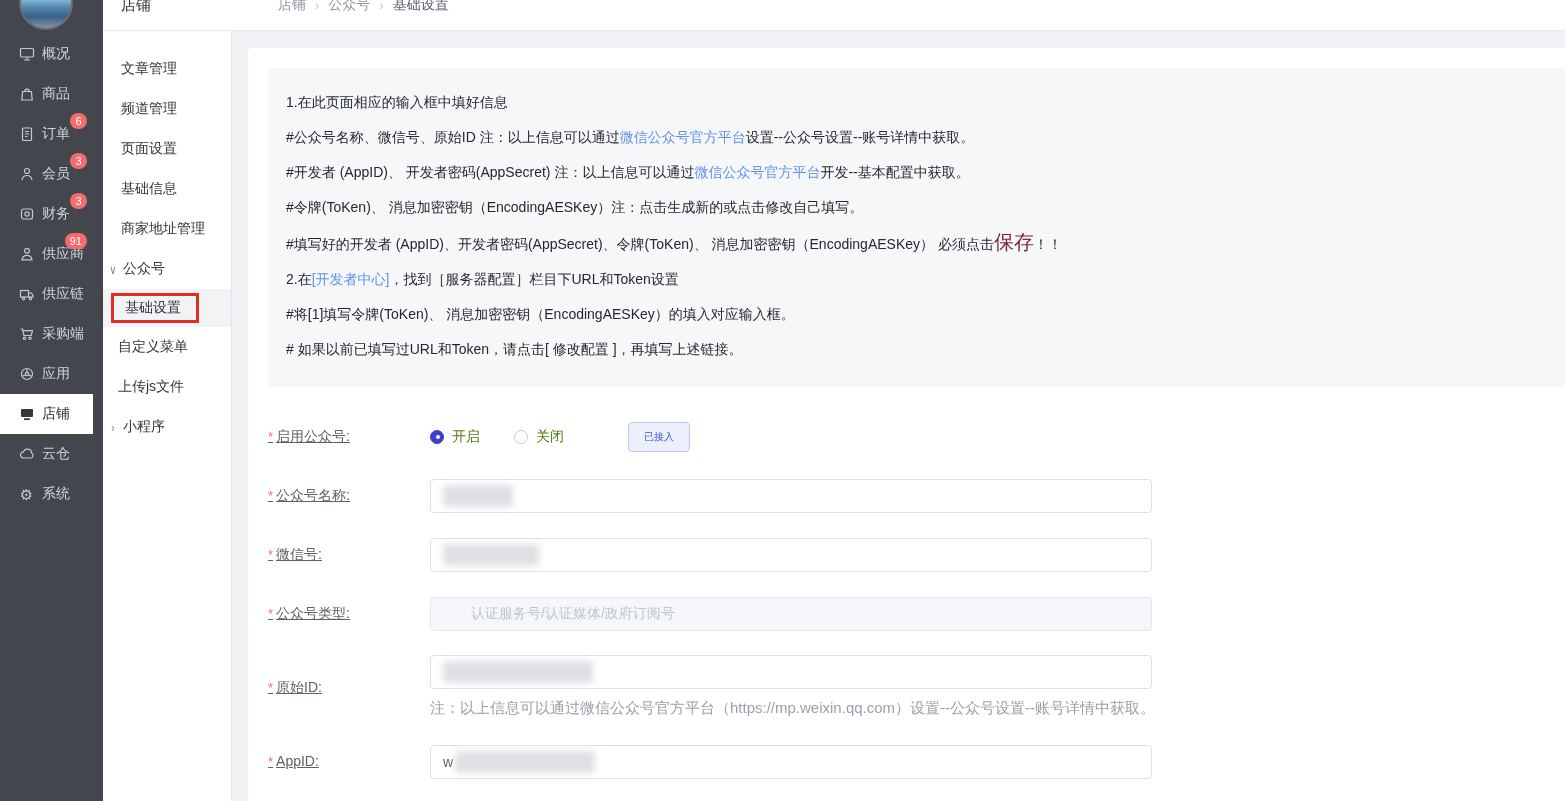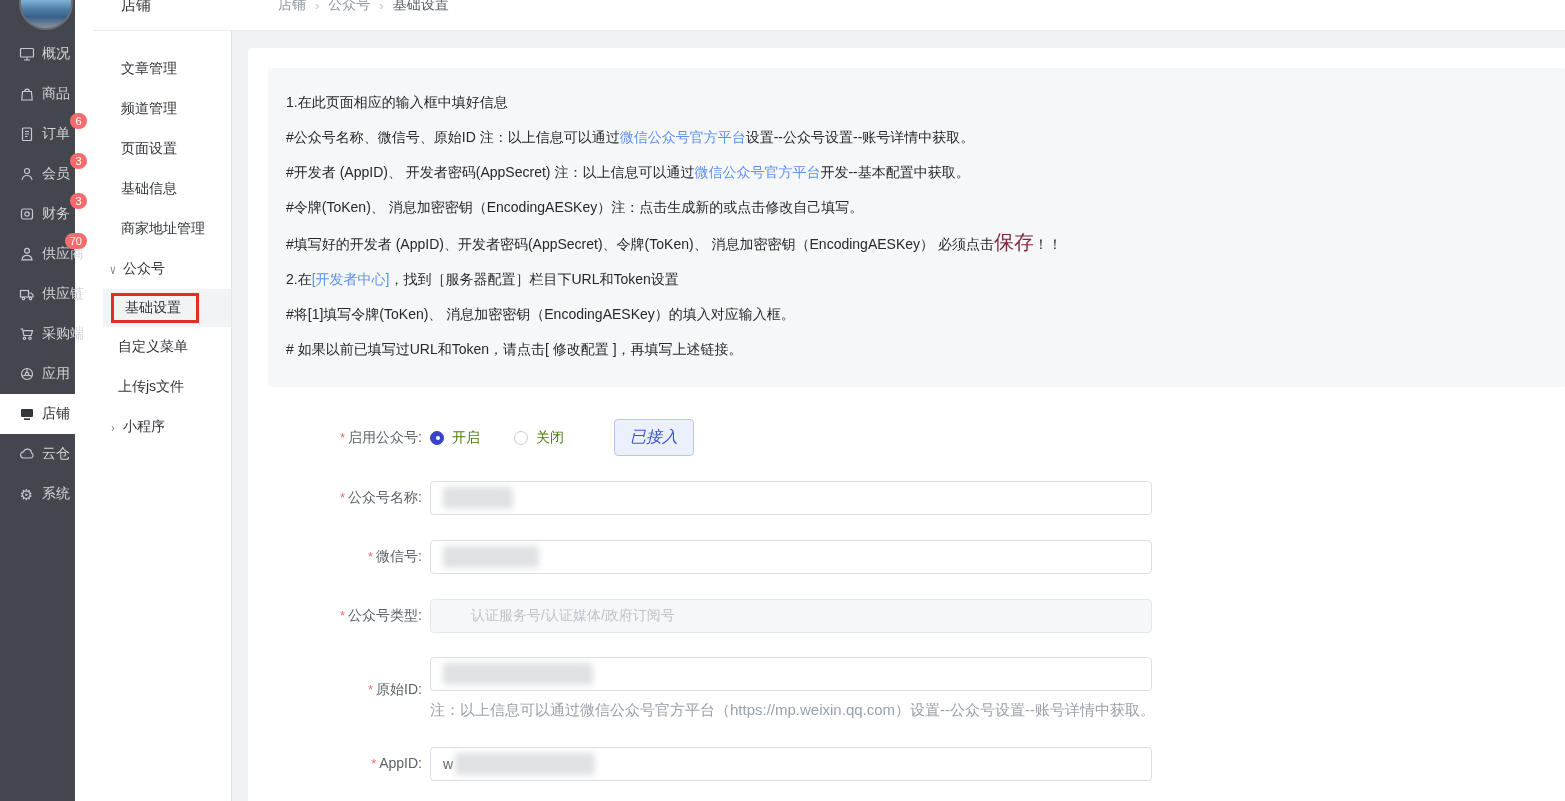--- a/index.html
+++ b/index.html
@@ -1,20 +1,20 @@
 <!DOCTYPE html>
 <html><head>
 <meta charset="utf-8">
 <style>
   * { margin:0; padding:0; box-sizing:border-box; }
   html,body { width:1565px; height:801px; overflow:hidden; background:#fff;
     font-family:"Liberation Sans","DejaVu Sans",sans-serif; font-size:14px; color:#303238; }
 
   
-  .dark-sidebar { position:absolute; left:0; top:0; width:75px; height:801px; background:#43464c; z-index:5; }
+  .dark-sidebar { position:absolute; left:0; top:0; width:103px; height:801px; background:#43464c; z-index:5; }
   .avatar { position:absolute; left:19px; top:-24px; width:54px; height:54px; border-radius:50%;
     background:linear-gradient(180deg,#e8eef2 0%,#bcd6e8 22%,#7fb0d4 45%,#4d7fa5 62%,#39608a 78%,#8a93a0 100%);
     border:2px solid #6a6d73; overflow:hidden; }
   .dnav { position:absolute; top:34px; left:0; width:93px; }
   .ditem { height:40px; display:flex; align-items:center; padding-left:18px; color:#d2d4d9; cursor:pointer; position:relative; }
   .ditem .ic { width:17px; height:17px; display:inline-flex; align-items:center; justify-content:center; margin-right:7px; color:#c6c9cf; }
   .ditem .ic svg { width:16px; height:16px; stroke:#c6c9cf; fill:none; stroke-width:1.2; }
   .ditem.active { background:#ffffff; color:#2e3135; }
   .ditem.active .ic svg { stroke:#34373c; }
   .badge { position:absolute; right:6px; top:-1px; min-width:17px; height:16px; line-height:16px; padding:0 5px;
@@ -42,37 +42,37 @@
   .card { position:absolute; left:16px; top:17px; right:0; bottom:-100px; background:#fff; border-radius:4px 0 0 0; padding:20px 0 0 20px; }
 
   .notice { background:#f6f7f9; border-radius:2px; padding:17px 30px 20px 18px; margin-right:0; }
   .nline { line-height:35px; font-size:14px; color:#25282e; white-space:nowrap; }
   .lnk { color:#5e90f2; text-decoration:none; cursor:pointer; }
   .save-em { color:#7e2639; font-size:20px; }
 
   
   .form { margin-top:32px; }
   .frow { display:flex; align-items:center; margin-bottom:24px; }
-  .flabel { width:162px; text-align:right; padding-right:8px; color:#5c6269; flex:none; line-height:34px; }
+  .flabel { width:162px; text-align:left; padding-right:8px; color:#5c6269; flex:none; line-height:34px;text-decoration:underline; }
   .req { color:#f56c6c; margin-right:3px; font-size:13px; }
   .fctrl { display:flex; align-items:center; }
   .finput { width:722px; height:34px; border:1px solid #dcdfe6; border-radius:4px; background:#fff; display:flex; align-items:center; padding:0 12px; }
   .finput.disabled { background:#f5f7fa; border-color:#e4e7ed;padding-left:40px; }
   .placeholder { color:#bfc4cc; }
   .blurval { height:22px; border-radius:3px; background:#dfe1e5; filter:blur(3px); }
   .prefix-char { color:#606266; margin-right:2px; }
 
   .radio { display:flex; align-items:center; margin-right:34px; cursor:pointer; }
   .rdot { width:14px; height:14px; border-radius:50%; border:1px solid #c8ccd4; background:#fff; margin-right:8px; position:relative; flex:none; }
   .radio.checked .rdot { background:#3742c6; border-color:#3742c6; }
   .radio.checked .rdot::after { content:""; position:absolute; left:4.5px; top:4.5px; width:4px; height:4px; border-radius:50%; background:#fff; }
   .radio .rlabel { color:#4d7c0f; }
 
-  .status-btn { margin-left:16px; background:#ecf0fd; border:1px solid #b9c6f2; color:#3a55d6; border-radius:4px;
-    padding:7px 15px; font-size:16px; cursor:pointer; font-family:inherit;font-style:italic; }
+  .status-btn { margin-left:30px; background:#ecf0fd; border:1px solid #b9c6f2; color:#3a55d6; border-radius:4px;
+    padding:7px 15px; font-size:10px; cursor:pointer; font-family:inherit; }
 
   .fnote { margin-top:10px; margin-bottom:2px; font-size:15px; color:#9aa1aa; }
   .note-row { }
   .col { display:flex; flex-direction:column; align-items:flex-start; }
 </style>
 </head>
 <body>
 
 <aside class="dark-sidebar">
   <div class="avatar"></div>
@@ -132,21 +132,21 @@
     </div>
 
     <div class="ditem">
       <span class="ic">
           <svg viewBox="0 0 16 16">
             <circle cx="8" cy="4.8" r="2.4"></circle>
             <path d="M3 13.8c.4-3 2.3-4.4 5-4.4s4.6 1.4 5 4.4z"></path>
           </svg>
         </span>
       <span>供应商</span>
-      <span class="badge">70</span>
+      <span class="badge">91</span>
     </div>
 
     <div class="ditem">
       <span class="ic">
           <svg viewBox="0 0 16 16">
             <rect x="1.5" y="4.5" width="8" height="6.5"></rect>
             <path d="M9.5 7h2.8L14 9.2V11h-4.5"></path>
             <circle cx="4.5" cy="12.6" r="1.2"></circle>
             <circle cx="11.5" cy="12.6" r="1.2"></circle>
           </svg>

